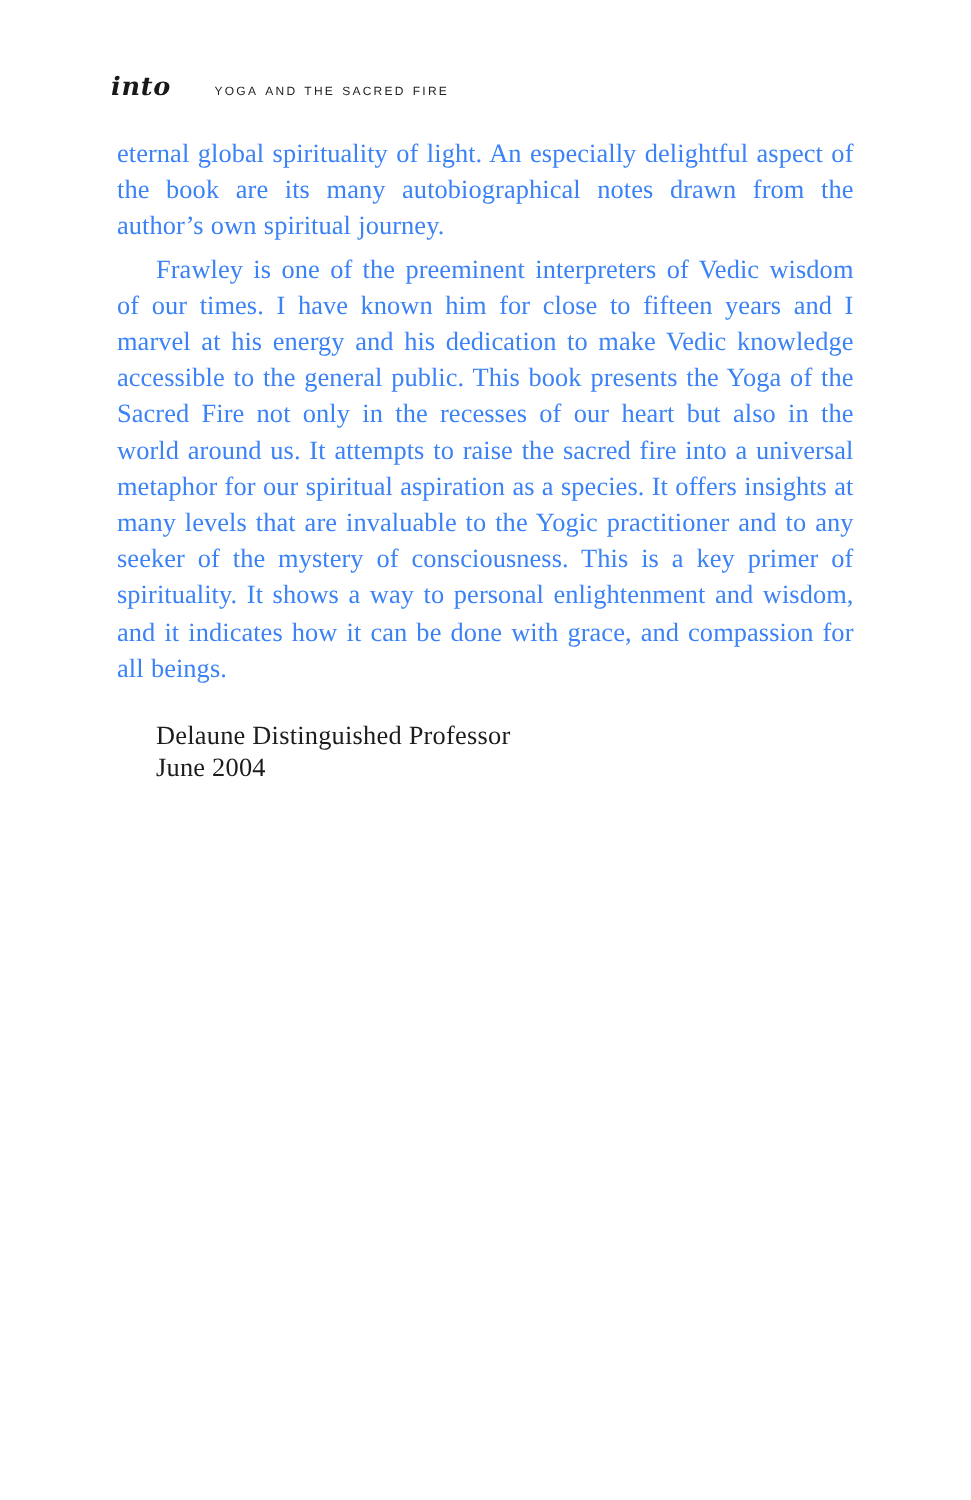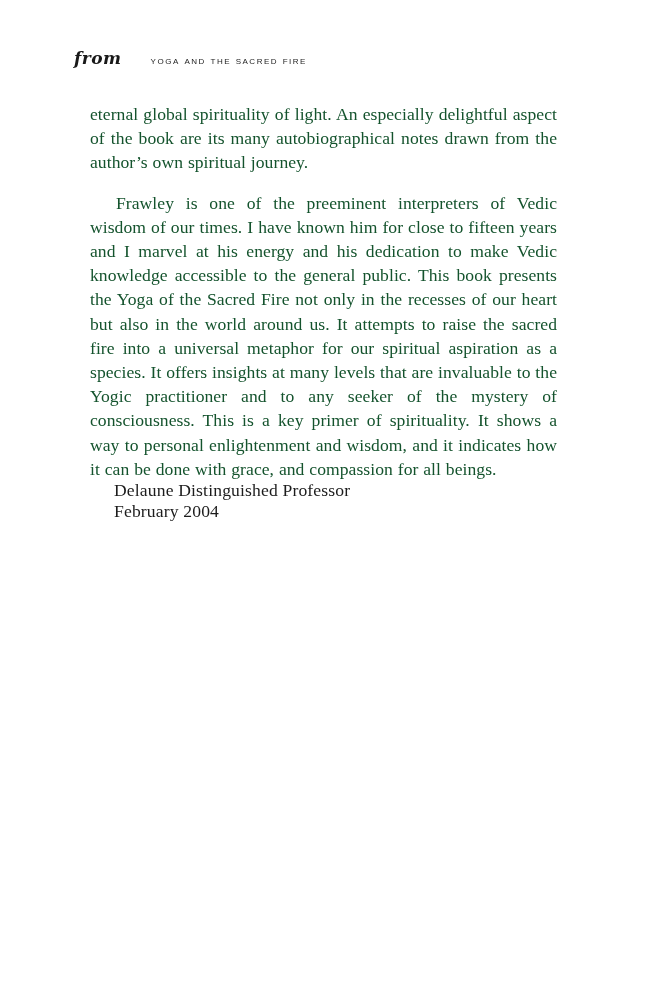--- a/index.html
+++ b/index.html
@@ -55,28 +55,28 @@
   }
 
   
   .textblock {
     position: absolute;
     left: 74px;
     top: 86px;
     width: 499px;
   }
   p.body-par {
-    margin: 16px;
+    margin: 4px;
     text-align: justify;
     text-justify: inter-word;
     font-size: 17.6px;
     line-height: 24.2px;
     letter-spacing: 0.05px;
     word-spacing: 0.4px;
-    color: #14532d;
+    color: #3b82f6;
     hyphens: none;
   }
   p.body-par.indented {
     text-indent: 26px;
   }
   
 
   
   .signature {
     position: absolute;
@@ -86,50 +86,50 @@
   }
   .sig-name {
     margin: 0;
     font-size: 17.4px;
     line-height: 22px;
     font-style: italic;
     color: #1c1c1c;
     letter-spacing: 0.2px;
   }
   .sig-lines {
-    margin: 10px;
+    margin: 0;
     padding: 0;
     list-style: none;
   }
   .sig-lines li {
     font-size: 17.6px;
     line-height: 20.6px;
     color: #1c1c1c;
     letter-spacing: 0.15px;
     white-space: nowrap;
   }
   .sig-lines li.first {
     margin-top: 12px;
   }
 </style>
 </head>
 <body>
 
 <div class="page">
 
   <div class="running-head">
-    <span class="folio">from</span>
+    <span class="folio">into</span>
     <span class="head-title">Yoga and the Sacred Fire</span>
   </div>
 
   <div class="textblock">
     <p class="body-par">eternal global spirituality of light. An especially delightful aspect of the book are its many autobiographical notes drawn from the author’s own spiritual journey.</p>
     <p class="body-par indented">Frawley is one of the preeminent interpreters of Vedic wisdom of our times. I have known him for close to fifteen years and I marvel at his energy and his dedication to make Vedic knowledge accessible to the general public. This book presents the Yoga of the Sacred Fire not only in the recesses of our heart but also in the world around us. It attempts to raise the sacred fire into a universal metaphor for our spiritual aspiration as a species. It offers insights at many levels that are invaluable to the Yogic practitioner and to any seeker of the mystery of consciousness. This is a key primer of spirituality. It shows a way to personal enlightenment and wisdom, and it indicates how it can be done with grace, and compassion for all beings.</p>
   </div>
 
   <div class="signature">
     <ul class="sig-lines">
       <li class="first">Delaune Distinguished Professor</li>
-      <li>February 2004</li>
+      <li>June 2004</li>
     </ul>
   </div>
 
 </div>
 
 </body></html>

